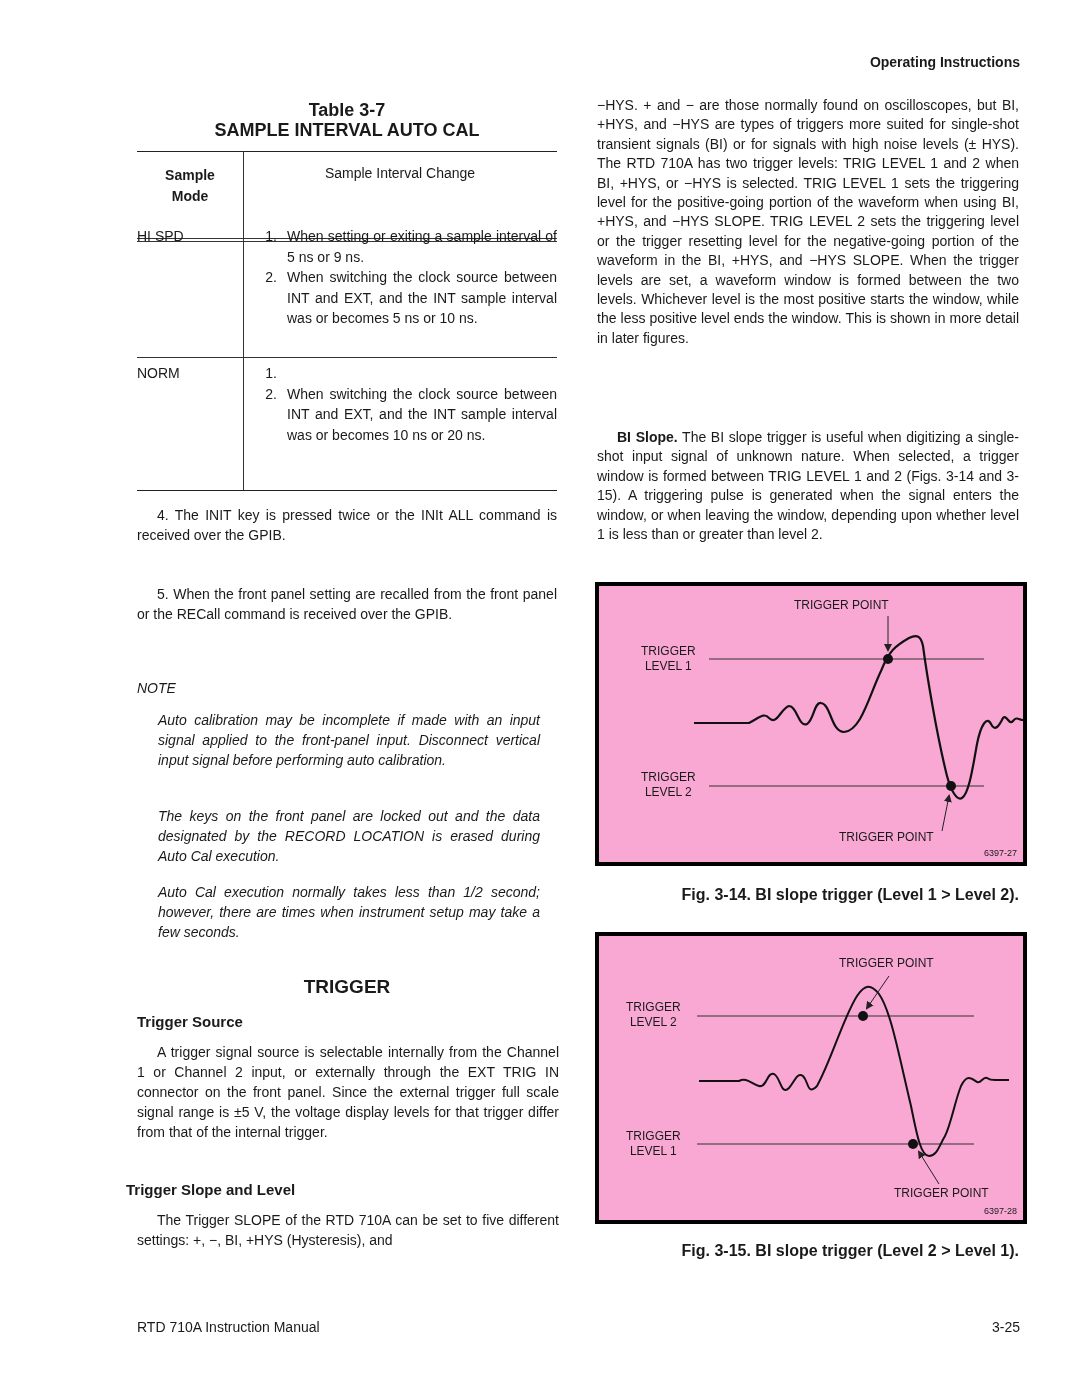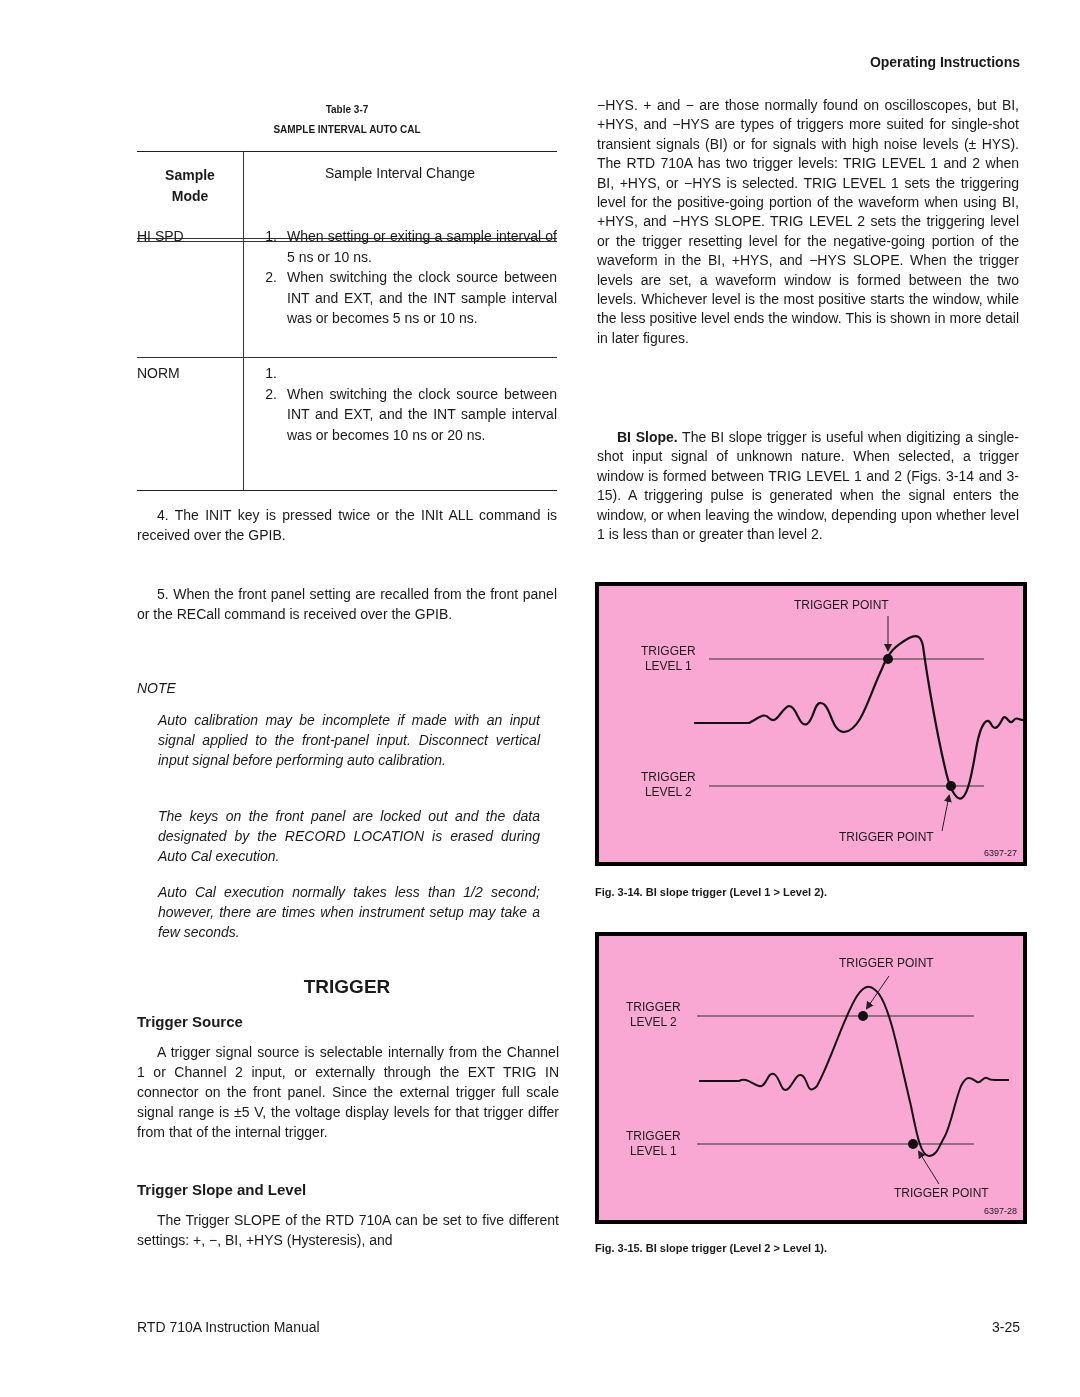--- a/index.html
+++ b/index.html
@@ -6,21 +6,21 @@
   body {
     width: 1080px; height: 1397px; position: relative; overflow: hidden;
     font-family: "Liberation Sans", sans-serif; color: #1a1a1a;
   }
   .abs { position: absolute; }
   .header-right {
     left: 820px; top: 54px; width: 200px; text-align: right;
     font-weight: bold; font-size: 14px;
   }
   
-  .tbl-title { left: 137px; top: 100px; width: 420px; text-align: center; font-weight: bold; font-size: 10px; line-height: 20px; }
+  .tbl-title { left: 137px; top: 100px; width: 420px; text-align: center; font-weight: bold; font-size: 18px; line-height: 20px; }
   .tbl { left: 137px; top: 151px; width: 420px; }
   .tbl .rule-top { position: absolute; left: 0; top: 0; width: 420px; border-top: 1.5px solid #222; }
   .tbl .rule-head { position: absolute; left: 0; top: 87px; width: 420px; border-top: 1px solid #333; border-bottom: 1px solid #333; height: 2px; }
   .tbl .rule-mid { position: absolute; left: 0; top: 206px; width: 420px; border-top: 1px solid #333; }
   .tbl .rule-bot { position: absolute; left: 0; top: 339px; width: 420px; border-top: 1.5px solid #222; }
   .tbl .vline { position: absolute; left: 106px; top: 0; height: 339px; border-left: 1px solid #333; }
   .th1 { position: absolute; left: 0; top: 14px; width: 106px; text-align: center; font-weight: bold; font-size: 14px; line-height: 21px; }
   .th2 { position: absolute; left: 106px; top: 14px; width: 314px; text-align: center; font-weight: normal; font-size: 14px; }
   .mode { position: absolute; left: 0; font-size: 14px; }
   .items { position: absolute; left: 106px; width: 314px; font-size: 14px; line-height: 20.5px; }
@@ -28,21 +28,21 @@
   .item .num { width: 34px; text-align: right; padding-right: 10px; flex: none; }
   .item .txt { flex: 1; text-align: justify; padding-right: 0; }
   .para { font-size: 14px; line-height: 20px; text-align: justify; }
   .indent { text-indent: 20px; }
   .note-title { left: 137px; top: 680px; width: 420px; font-style: italic; font-size: 14px; }
   .note { font-style: italic; }
   .h-trigger { left: 137px; top: 976px; width: 420px; text-align: center; font-weight: bold; font-size: 19px; }
   .h-sub { font-weight: bold; font-size: 15px; }
   .fig { border: 4px solid #000000; background: #f9a8d4; }
   .fig svg { position: absolute; left: 0; top: 0; }
-  .caption { font-weight: bold; font-size: 11px; text-align: left; }
+  .caption { font-weight: bold; font-size: 16px; text-align: right; }
   .footer { font-size: 14px; }
 </style>
 </head>
 <body>
 
 <div class="abs header-right">Operating Instructions</div>
 
 <div class="abs tbl-title">
   <div>Table 3-7</div>
   <div>SAMPLE INTERVAL AUTO CAL</div>
@@ -52,21 +52,21 @@
   <div class="rule-top"></div>
   <div class="vline"></div>
   <div class="th1" style="width:80px;left:13px;">Sample Mode</div>
   <div class="th2">Sample Interval Change</div>
   <div class="rule-head"></div>
 
   <div class="mode" style="top:77px;">HI SPD</div>
   <div class="items" style="top:75px;">
     <div class="item">
       <span class="num">1.</span>
-      <span class="txt">When setting or exiting a sample interval of 5 ns or 10 ns.</span>
+      <span class="txt">When setting or exiting a sample interval of 5 ns or 9 ns.</span>
     </div>
     <div class="item">
       <span class="num">2.</span>
       <span class="txt">When switching the clock source between INT and EXT, and the INT sample interval was or becomes 5 ns or 10 ns.</span>
     </div>
   </div>
 
   <div class="rule-mid"></div>
 
   <div class="mode" style="top:214px;">NORM</div>
@@ -86,21 +86,21 @@
 <div class="abs para indent" style="left:137px;top:584px;width:420px;">5. When the front panel setting are recalled from the front panel or the RECall command is received over the GPIB.</div>
 
 <div class="abs note-title">NOTE</div>
 <div class="abs para note" style="left:158px;top:710px;width:382px;">Auto calibration may be incomplete if made with an input signal applied to the front-panel input. Disconnect vertical input signal before performing auto calibration.</div>
 <div class="abs para note" style="left:158px;top:806px;width:382px;">The keys on the front panel are locked out and the data designated by the RECORD LOCATION is erased during Auto Cal execution.</div>
 <div class="abs para note" style="left:158px;top:882px;width:382px;">Auto Cal execution normally takes less than 1/2 second; however, there are times when instrument setup may take a few seconds.</div>
 
 <div class="abs h-trigger">TRIGGER</div>
 <div class="abs h-sub" style="left:137px;top:1013px;">Trigger Source</div>
 <div class="abs para indent" style="left:137px;top:1042px;width:422px;">A trigger signal source is selectable internally from the Channel 1 or Channel 2 input, or externally through the EXT TRIG IN connector on the front panel. Since the external trigger full scale signal range is ±5 V, the voltage display levels for that trigger differ from that of the internal trigger.</div>
-<div class="abs h-sub" style="left:137px;top:1181px;">Trigger Slope and Level</div>
+<div class="abs h-sub" style="left:126px;top:1181px;">Trigger Slope and Level</div>
 <div class="abs para indent" style="left:137px;top:1210px;width:422px;">The Trigger SLOPE of the RTD 710A can be set to five different settings: +, −, BI, +HYS (Hysteresis), and</div>
 
 <div class="abs para" style="left:597px;top:96px;width:422px;line-height:19.4px;">−HYS. + and − are those normally found on oscilloscopes, but BI, +HYS, and −HYS are types of triggers more suited for single-shot transient signals (BI) or for signals with high noise levels (± HYS). The RTD 710A has two trigger levels: TRIG LEVEL 1 and 2 when BI, +HYS, or −HYS is selected. TRIG LEVEL 1 sets the triggering level for the positive-going portion of the waveform when using BI, +HYS, and −HYS SLOPE. TRIG LEVEL 2 sets the triggering level or the trigger resetting level for the negative-going portion of the waveform in the BI, +HYS, and −HYS SLOPE. When the trigger levels are set, a waveform window is formed between the two levels. Whichever level is the most positive starts the window, while the less positive level ends the window. This is shown in more detail in later figures.</div>
 <div class="abs para indent" style="left:597px;top:428px;width:422px;line-height:19.4px;"><b>BI Slope.</b><span> The BI slope trigger is useful when digitizing a single-shot input signal of unknown nature. When selected, a trigger window is formed between TRIG LEVEL 1 and 2 (Figs. 3-14 and 3-15). A triggering pulse is generated when the signal enters the window, or when leaving the window, depending upon whether level 1 is less than or greater than level 2.</span></div>
 
 <div class="abs fig" style="left:595px;top:582px;width:424px;height:276px;">
   <svg width="424" height="276" viewBox="0 0 424 276">
     <defs>
       <marker id="ah1" markerWidth="8" markerHeight="8" refX="6" refY="4" orient="auto">
         <path d="M0,0 L8,4 L0,8 z" fill="#222"></path>

